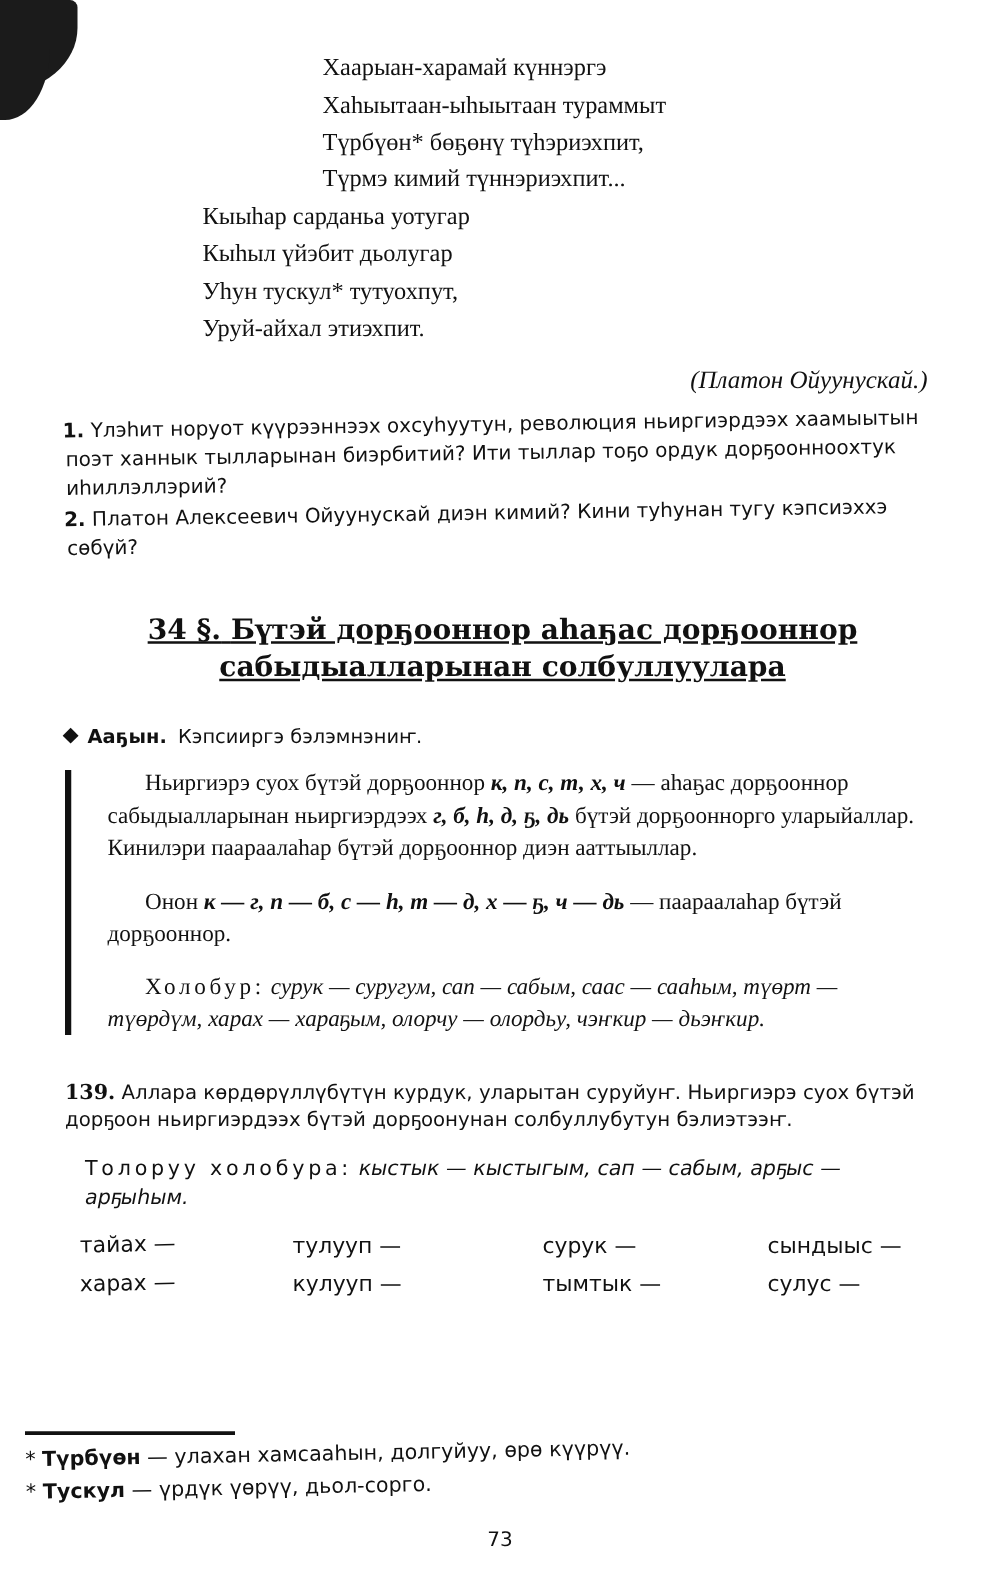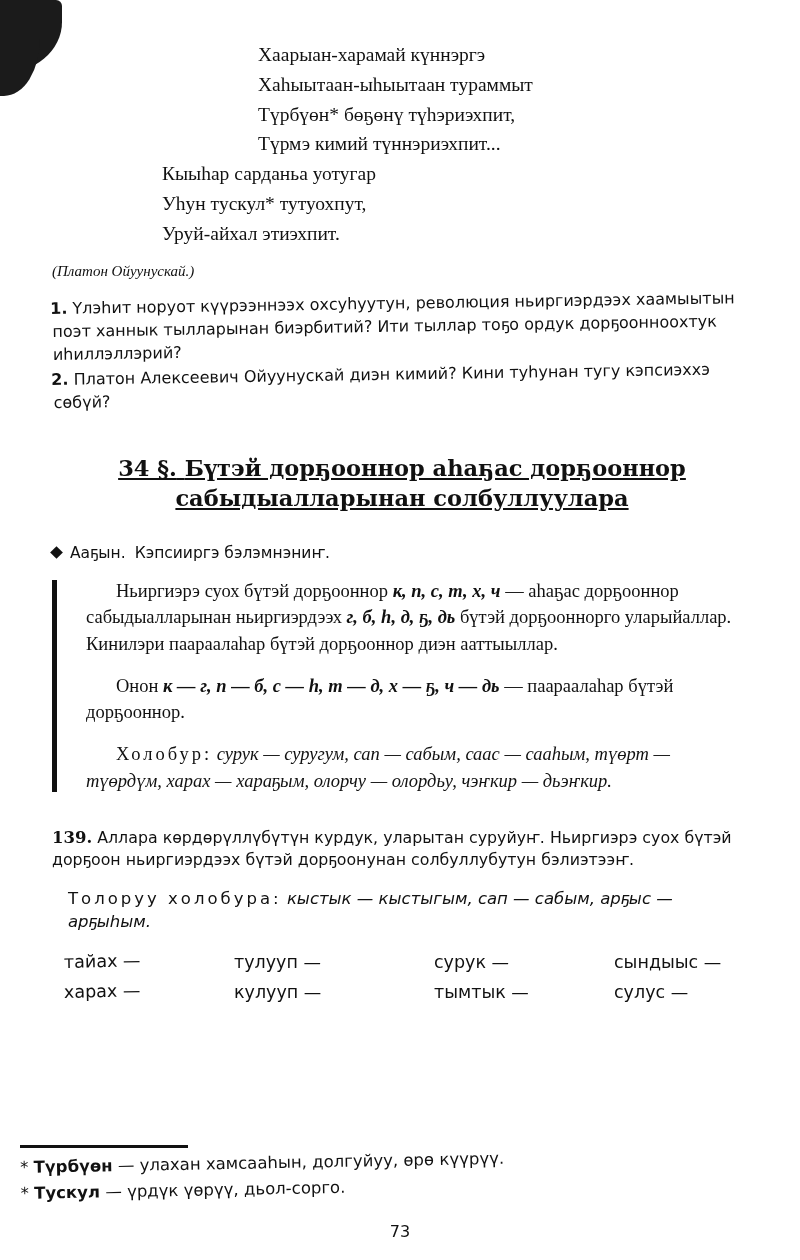--- a/index.html
+++ b/index.html
@@ -56,23 +56,24 @@
     line-height: 1.53;
   }
   .poem .indent {
     padding-left: 206px;
   }
   .poem .flush {
     padding-left: 110px;
   }
   .poem-author {
     margin-top: 14px;
+    text-align: right;
     padding-right: 10px;
     font-style: italic;
-    font-size: 15px;
+    font-size: 20px;
   }
 
   
   .questions {
     margin-top: 18px;
     font-family: "DejaVu Sans", sans-serif;
     font-size: 16px;
     line-height: 1.43;
     transform: rotate(-0.9deg);
     transform-origin: left top;
@@ -107,21 +108,21 @@
   .diamond {
     display: inline-block;
     width: 9px;
     height: 9px;
     background: #111;
     transform: rotate(45deg);
     flex: 0 0 auto;
     position: relative;
     top: -1px;
   }
-  .task-line .bold { font-weight: normal; }
+  .task-line .bold { font-weight: bold; }
 
   
   .rule-block {
     margin-top: 10px;
     position: relative;
     padding-left: 18px;
   }
   .rule-bar {
     position: absolute;
     left: 0;
@@ -220,20 +221,21 @@
   <div class="corner-smudge"></div>
 
   <div class="content">
 
     <div class="poem">
       <div class="indent">Хаарыан-харамай күннэргэ</div>
       <div class="indent">Хаһыытаан-ыһыытаан тураммыт</div>
       <div class="indent">Түрбүөн* бөҕөнү түһэриэхпит,</div>
       <div class="indent">Түрмэ кимий түннэриэхпит...</div>
       <div class="flush">Кыыһар сарданьа уотугар</div>
+      <div class="flush">Кыһыл үйэбит дьолугар</div>
       <div class="flush">Уһун тускул* тутуохпут,</div>
       <div class="flush">Уруй-айхал этиэхпит.</div>
     </div>
     <div class="poem-author">(Платон Ойуунускай.)</div>
 
     <div class="questions">
       <p>
         <b>1.</b>
         <span>Үлэһит норуот күүрээннээх охсуһуутун, революция ньиргиэрдээх хаамыытын поэт ханнык тылларынан биэрбитий? Ити тыллар тоҕо ордук дорҕоонноохтук иһиллэллэрий?</span>
       </p>

